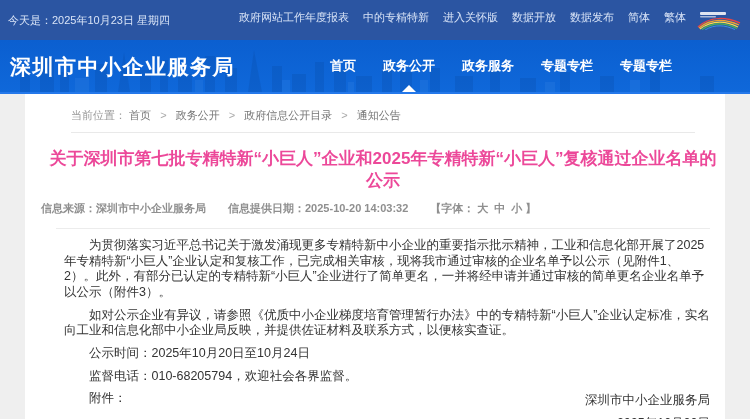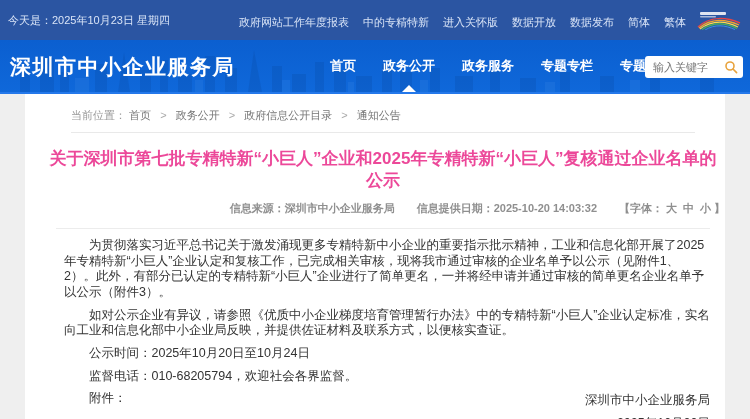--- a/index.html
+++ b/index.html
@@ -9,21 +9,21 @@
     overflow: hidden;
     font-family: "Liberation Sans", "DejaVu Sans", sans-serif;
     background: #efefef;
   }
   
   .topbar {
     height: 40px; background: #2b55a2;
     display: flex; align-items: center; justify-content: space-between;
     padding: 0 8px; font-size: 11px; color: #d9e4f7;
   }
-  .topbar-right { display: flex; align-items: flex-end; }
+  .topbar-right { display: flex; align-items: flex-start; }
   .topbar-right a {
     color: #d9e4f7; text-decoration: none; margin-left: 14px; cursor: pointer;
   }
   .gov-logo { margin-left: 10px; display: block; }
   
   .header {
     position: relative; height: 54px;
     background: linear-gradient(180deg, #0b5fd0 0%, #0f68da 100%);
     border-bottom: 2px solid #2478ea;
   }
@@ -66,21 +66,21 @@
     padding: 14px 30px 9px 30px; font-size: 11px; color: #999;
   }
   .breadcrumb a { color: #777; text-decoration: none; cursor: pointer; }
   .breadcrumb .sep { margin: 0 6px; color: #aaa; }
   .divider-1 { border: none; border-top: 1px solid #e9e9e9; margin: 0 30px; }
   .article-title {
     margin: 15px 4px 0; text-align: center;
     font-size: 17px; font-weight: bold; color: #ec4899; line-height: 1.3;
   }
   .meta-bar {
-    margin-top: 9px; text-align: right;
+    margin-top: 9px; text-align: left;
     font-size: 11px; color: #8f8f8f; font-weight: bold;
   }
   .meta-bar .gap { display: inline-block; width: 22px; }
   .meta-bar .fsz { cursor: pointer; margin: 0 3px; }
   .divider-2 { border: none; border-top: 1px solid #ececec; margin: 12px 15px 0; }
   .article-body {
     padding: 2px 15px 0 23px;
     font-size: 12.5px; color: #333; line-height: 1.25;
     position: static;
   }
@@ -161,27 +161,20 @@
   </svg>
   <h1 class="site-title">深圳市中小企业服务局</h1>
   <nav class="main-nav">
     <span class="nav-item">首页</span>
     <span class="nav-item">政务公开</span>
     <span class="nav-item">政务服务</span>
     <span class="nav-item">专题专栏</span>
     <span class="nav-item">专题专栏</span>
   </nav>
   <div class="nav-arrow"></div>
-  <div class="search-box">
-    <input type="text" placeholder="输入关键字" style="">
-    <svg class="search-icon" width="14" height="14" viewBox="0 0 14 14">
-      <circle cx="6" cy="6" r="4" fill="none" stroke="#e8a33d" stroke-width="1.6"></circle>
-      <line x1="9" y1="9" x2="12.6" y2="12.6" stroke="#e8a33d" stroke-width="1.6" stroke-linecap="round"></line>
-    </svg>
-  </div>
 </div>
 
 <div class="content-bg">
   <div class="panel">
 
     <div class="breadcrumb">
       <span>当前位置：</span>
       <a>首页</a>
       <span class="sep">&gt;</span>
       <a>政务公开</a>

